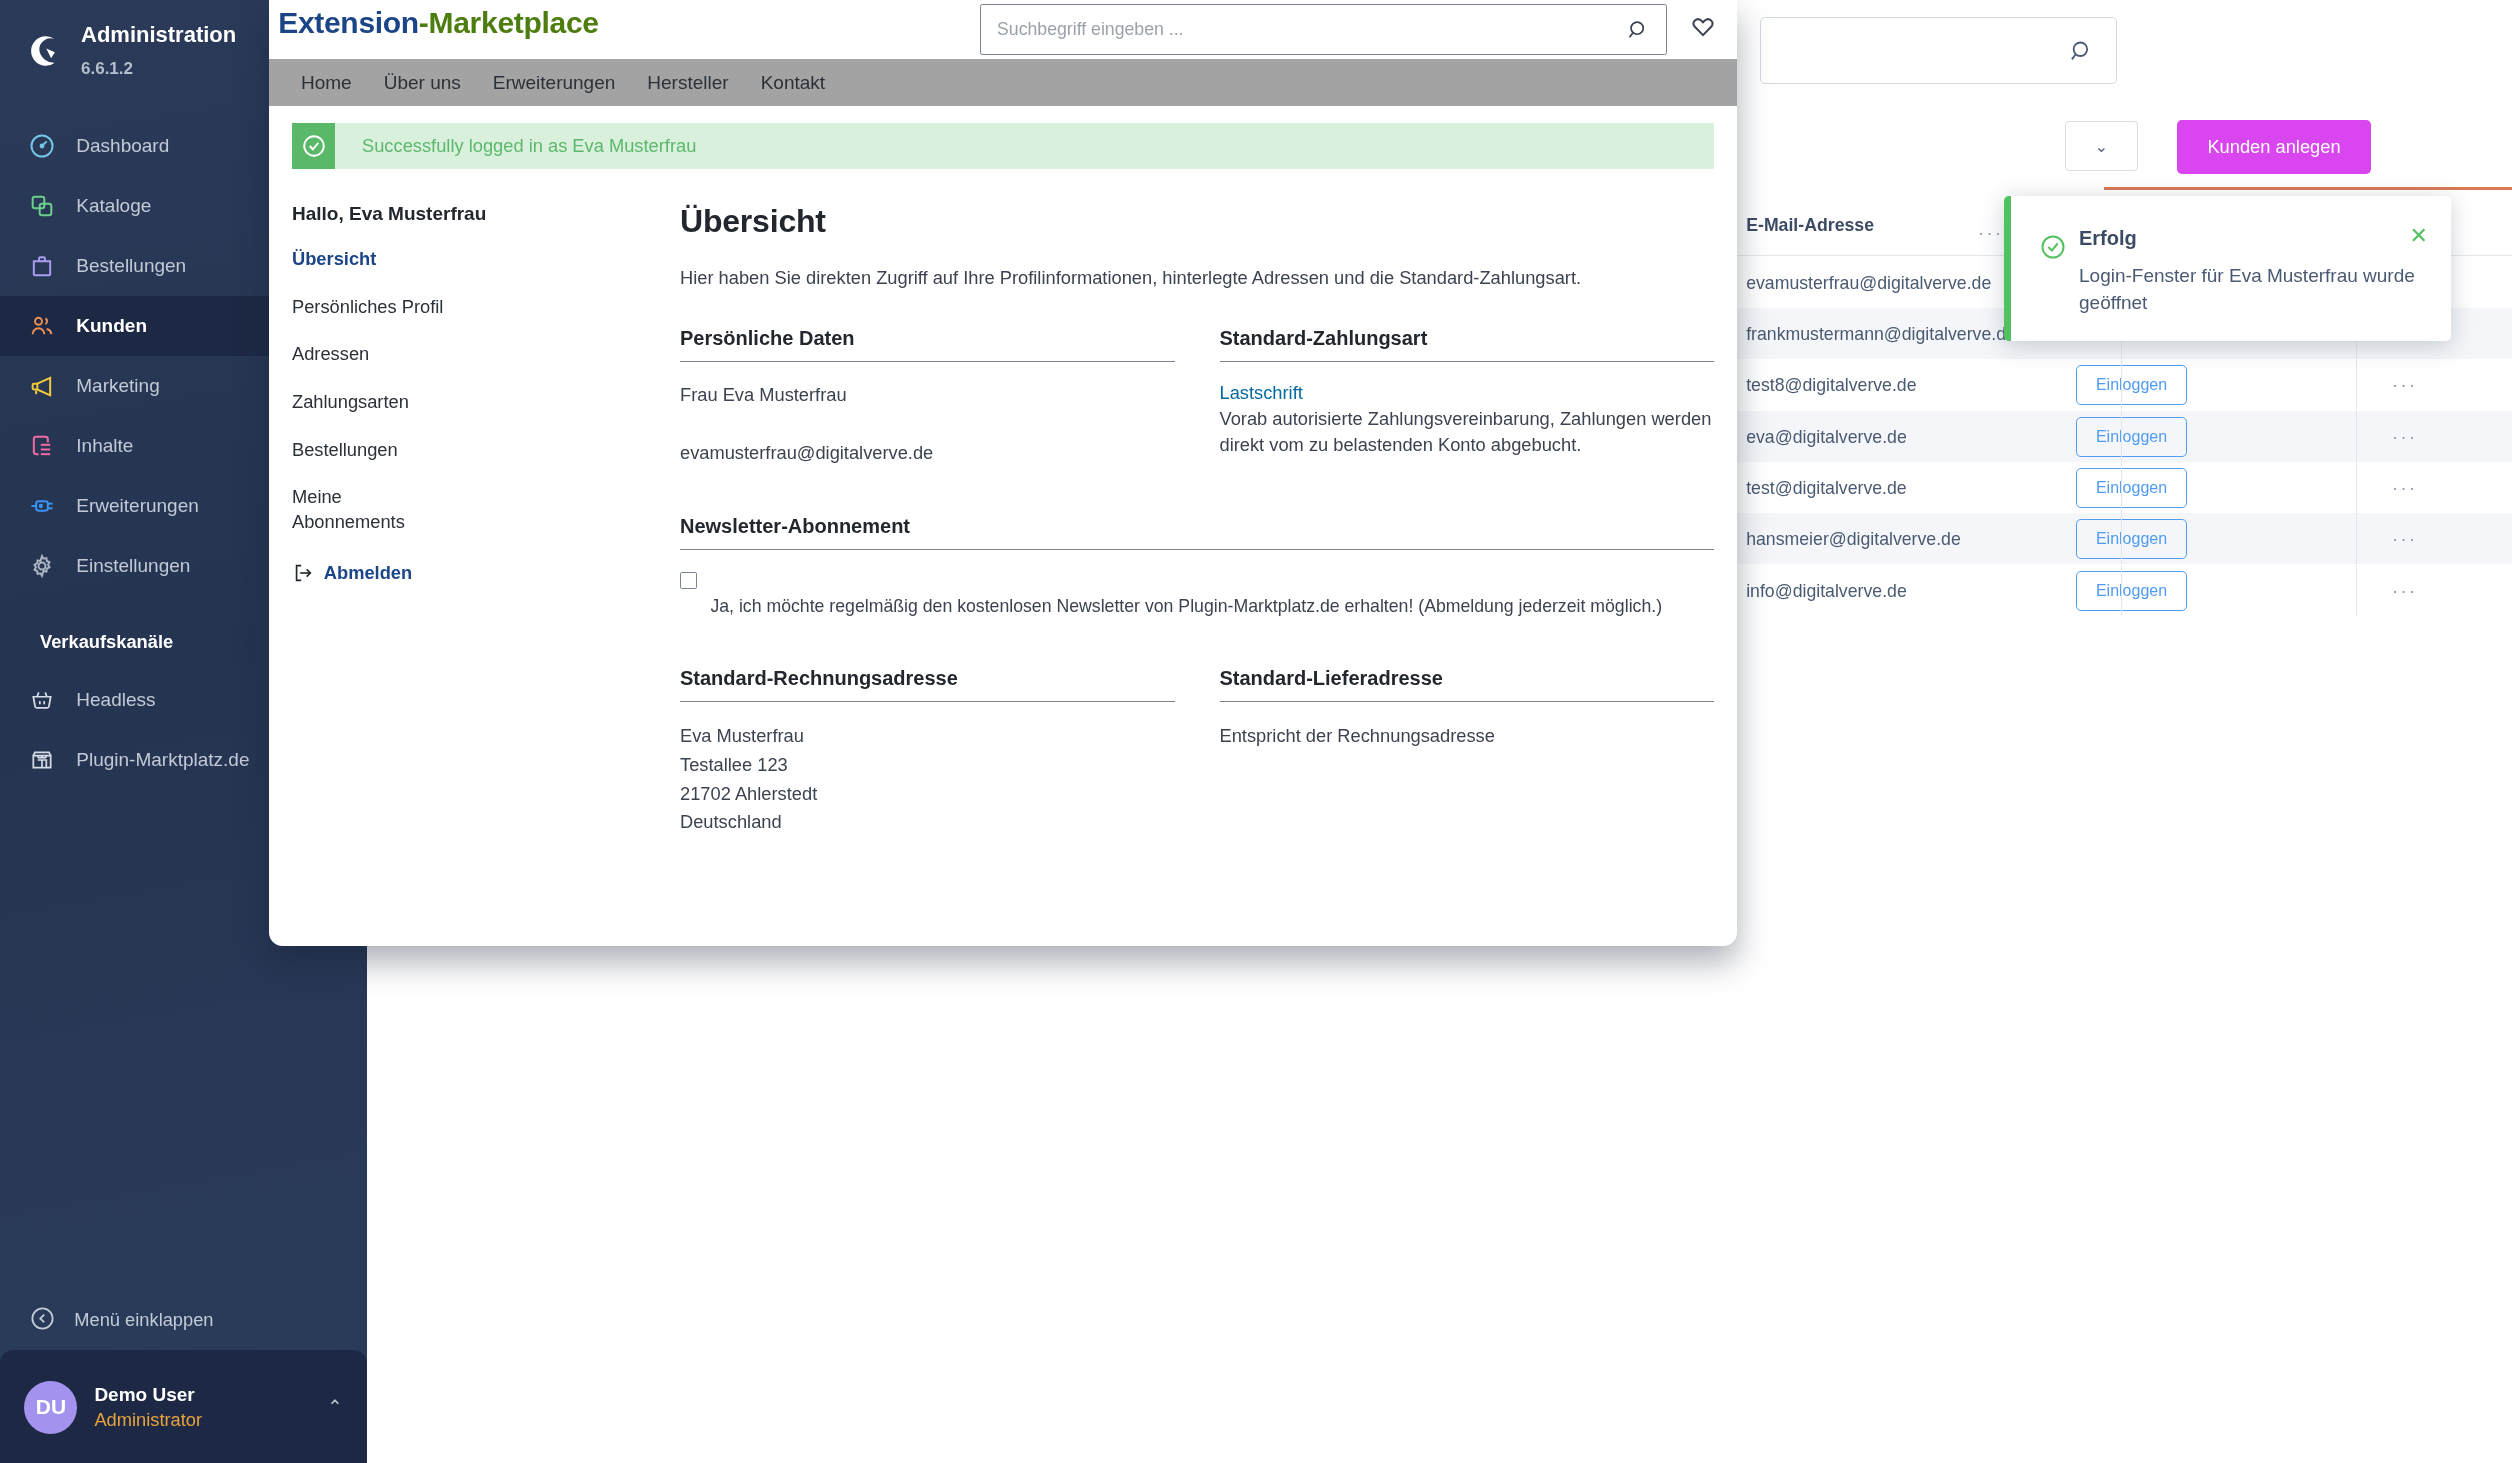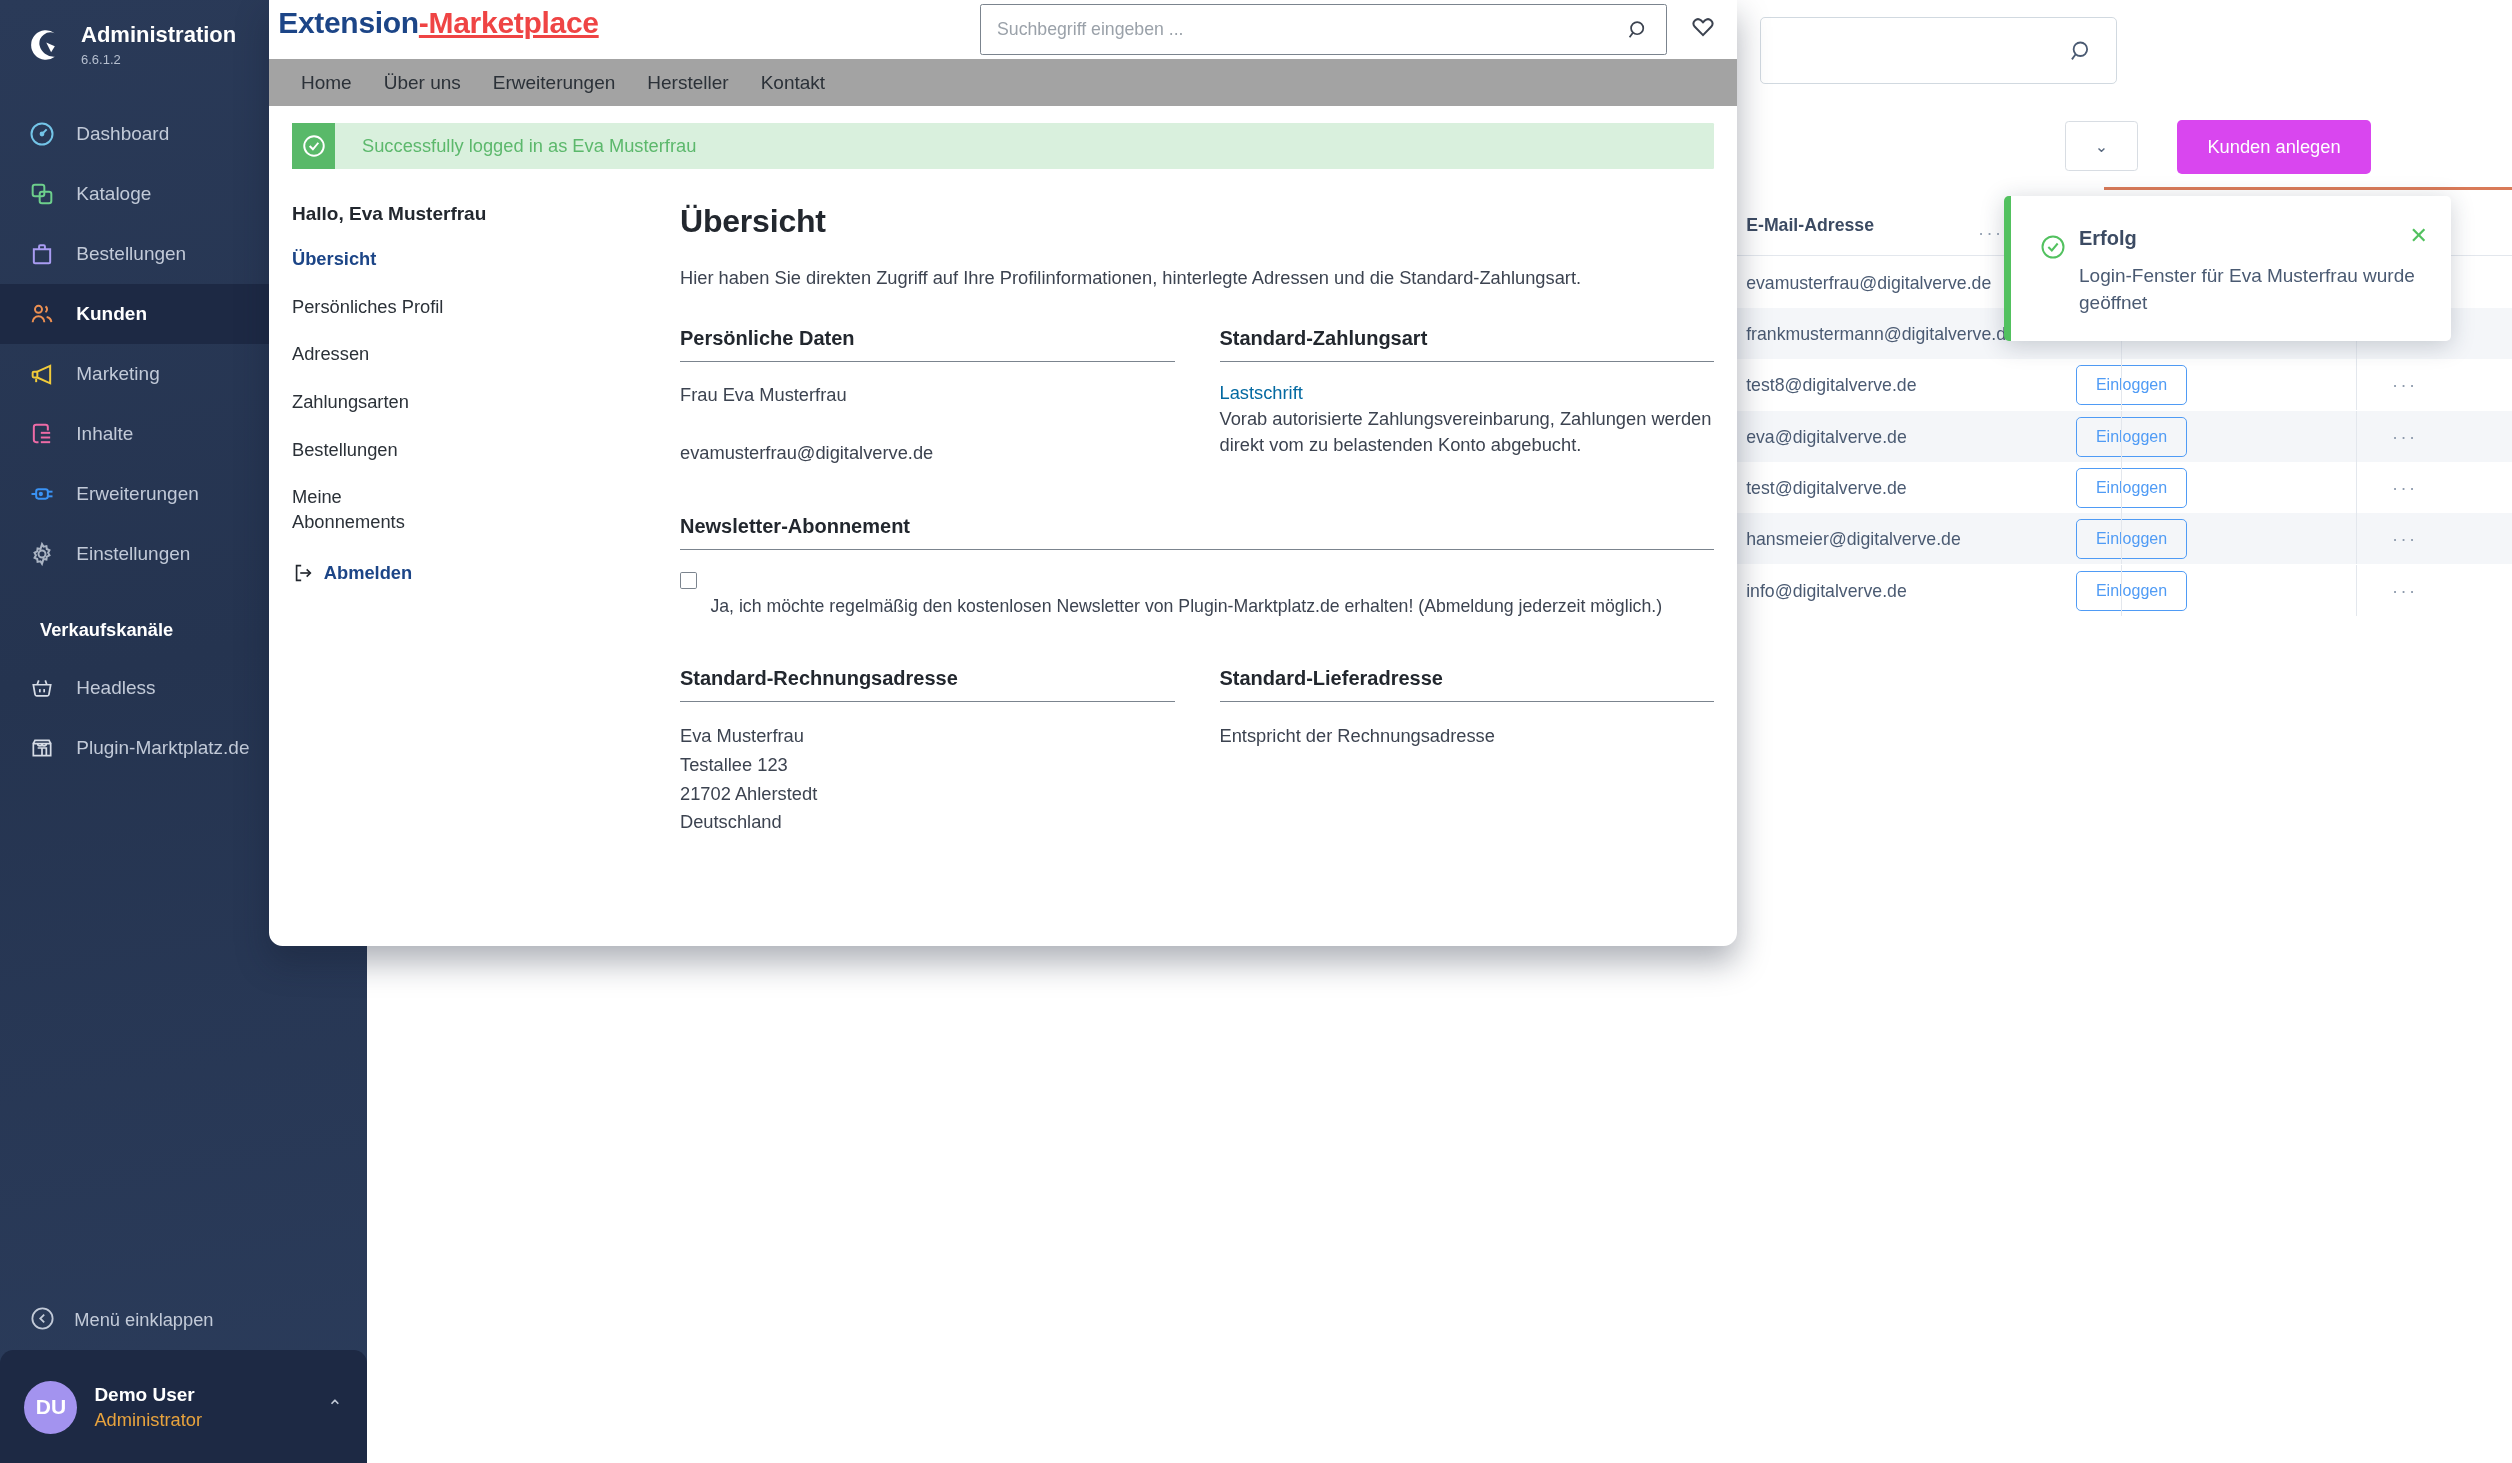--- a/index.html
+++ b/index.html
@@ -12,21 +12,21 @@
 
   
   .admin-sidebar {
     position: absolute; left:0; top:0; width:367px; height:1464px;
     background: linear-gradient(170deg,#2a3a58 0%,#253450 45%,#2b3c5b 100%);
     color:#e4e8ef;
   }
   .admin-brand { display:flex; align-items:center; gap:17px; padding:23px 0 0 26px; }
   .brand-logo { width:38px; height:38px; flex:0 0 38px; position:relative; }
   .brand-txt-title { font-size:22px; font-weight:bold; color:#fff; line-height:1.12; }
-  .brand-txt-ver { font-size:13px; color:#b6bfcf; line-height:1.2; margin-top:4px; }
+  .brand-txt-ver { font-size:17px; color:#b6bfcf; line-height:1.2; margin-top:11px;font-weight:bold; }
 
   .nav-list { margin-top:37px; }
   .nav-item { display:flex; align-items:center; gap:18.3px; height:60px; padding-left:26px; cursor:pointer; }
   .nav-item.active { background:#1d2944; }
   .nav-item .ic { width:32px; height:32px; flex:0 0 32px; display:flex; align-items:center; justify-content:center; }
   .nav-item .lbl { font-size:19px; color:#c2cad8; }
   .nav-item.active .lbl { color:#fff; font-weight:600; }
 
   .nav-section-title { font-size:18.3px; font-weight:bold; color:#fff; padding:35px 0 17px 40px; }
 
@@ -89,21 +89,21 @@
   
   .modal {
     position:absolute; left:269px; top:0; width:1468px; height:946px;
     background:#fff; border-radius:0 0 13.4px 13.4px;
     box-shadow: 0 16px 32px rgba(20,30,50,.35);
     overflow:hidden;
   }
   .sf-header { position:relative; height:59px; background:#fff; }
   .sf-logo { position:absolute; left:9.2px; top:6.1px; font-size:30px; font-weight:bold; letter-spacing:-0.3px; }
   .sf-logo .a { color:#1c4587; }
-  .sf-logo .b { color:#ef4444;text-decoration:underline; }
+  .sf-logo .b { color:#4d7c0f; }
   .sf-search {
     position:absolute; left:711px; top:3.7px; width:687px; height:51px;
     border:1.2px solid #7b848e; border-radius:2.4px; background:#fff;
   }
   .sf-search input {
     width:100%; height:100%; border:none; outline:none; background:transparent;
     padding:0 55px 0 16px; font-size:17.7px; color:#3c4350;
     font-family:"Liberation Sans", sans-serif;
   }
   .sf-search input::placeholder { color:#9aa1a9; }

